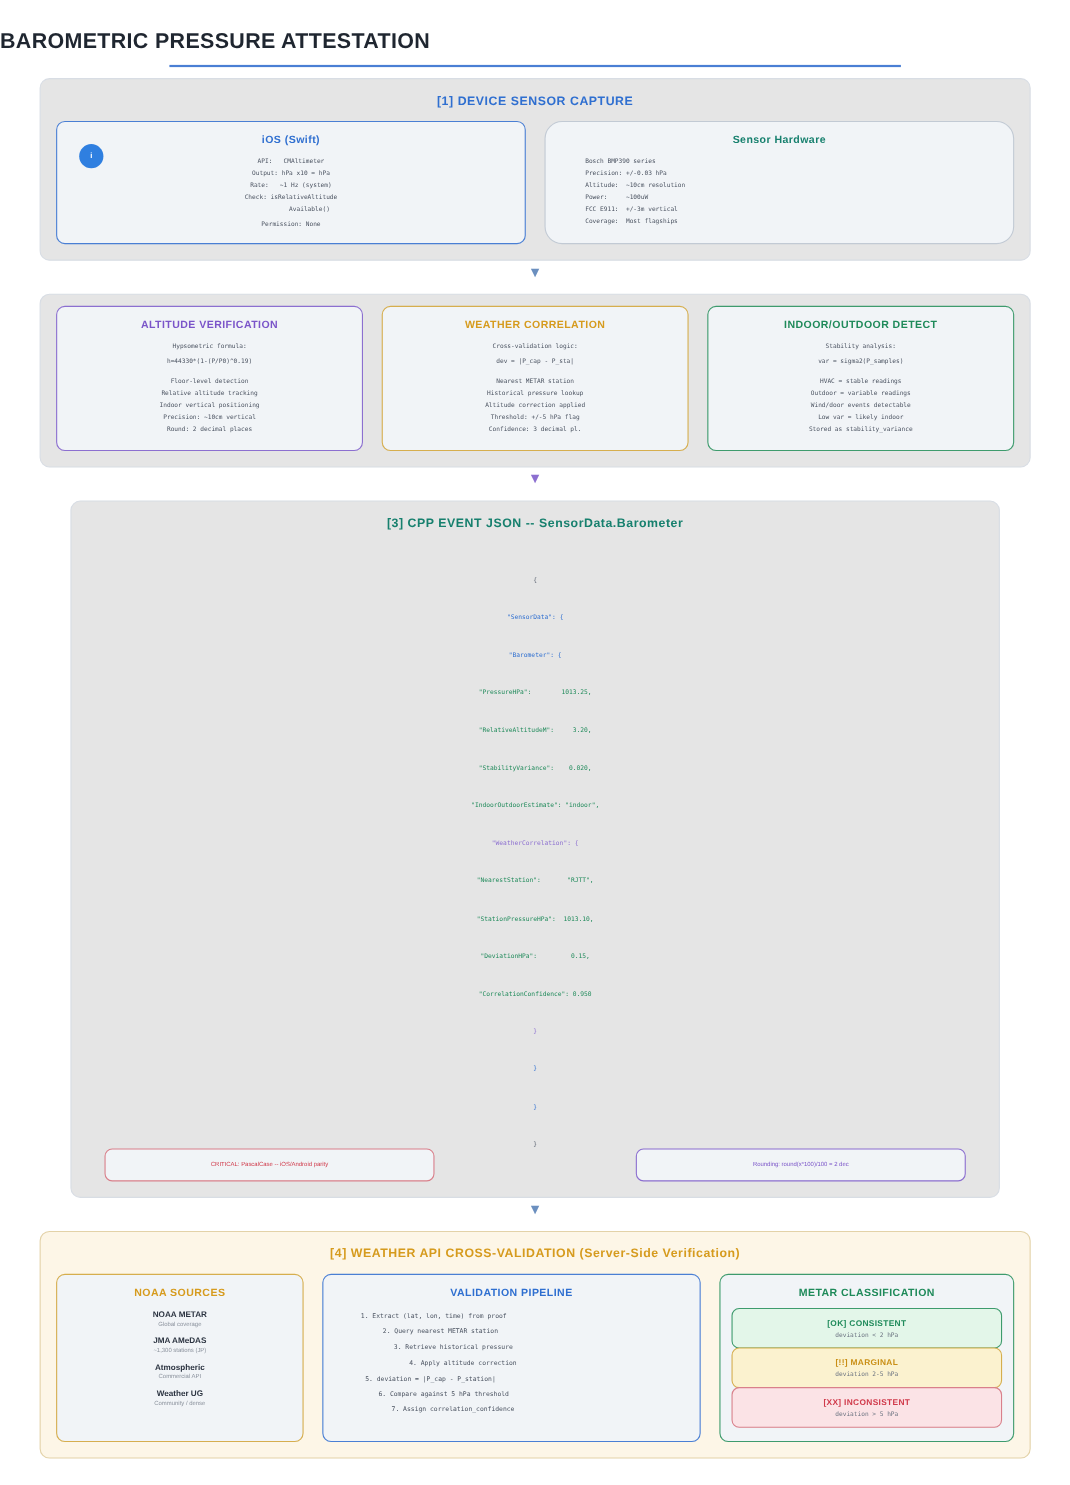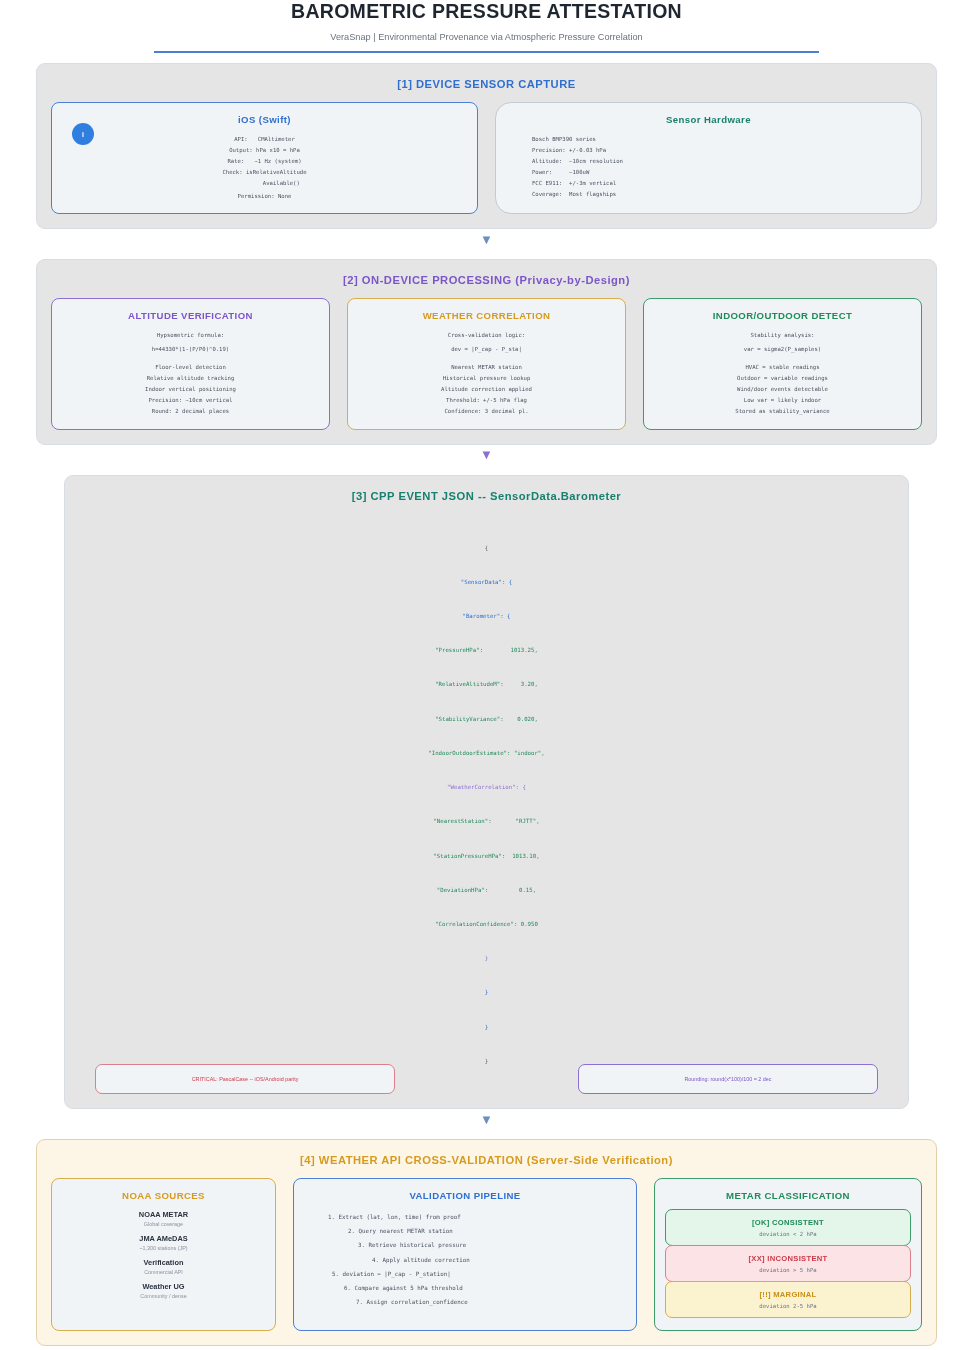--- a/index.html
+++ b/index.html
@@ -4,22 +4,22 @@
 <style>
   * { box-sizing: border-box; margin: 0; padding: 0; }
   body {
     width: 973px; min-height: 1350px; background: #ffffff;
     font-family: "Liberation Sans", sans-serif; color: #333;
   }
   .page { width: 973px; padding: 0 0 6px 0; }
 
   
   .doc-title {
-    text-align: center; font-size: 19.5px; font-weight: bold;
-    letter-spacing: .3px; color: #1f2630; 
+    font-size: 19.5px; font-weight: bold;
+    letter-spacing: .3px; color: #1f2630; margin-top: 27px;
   }
   .doc-sub {
     text-align: center; font-size: 9.2px; color: #6b7380; margin-top: 9px;
   }
   .title-rule {
     width: 665px; height: 2px; background: #4a7fd4; margin: 9px auto 0 auto;
   }
 
   
   .section {
@@ -119,21 +119,20 @@
   .v-marg .verdict-label { color: #c98f16; }
   .v-bad { background: #fbe3e6; border: 1px solid #d9808b; }
   .v-bad .verdict-label { color: #d0394a; }
 </style>
 </head>
 <body>
 
 <div class="page">
 
   <div class="doc-title">BAROMETRIC PRESSURE ATTESTATION</div>
-  <div class="doc-sub">VeraSnap  |  Environmental Provenance via Atmospheric Pressure Correlation</div>
   <div class="title-rule"></div>
 
   <div class="section">
     <div class="sec-title c-blue">[1]  DEVICE SENSOR CAPTURE</div>
     <div class="row">
 
       <div class="card b-blue">
         <div class="badge ios">i</div>
         <div class="card-title c-blue">iOS (Swift)</div>
         <div class="mono">API:   CMAltimeter
@@ -154,21 +153,20 @@
 FCC E911:  +/-3m vertical
 Coverage:  Most flagships</div>
       </div>
 
     </div>
   </div>
 
   <div class="arrow">▼</div>
 
   <div class="section">
-    <div class="sec-title c-purple">[2]  ON-DEVICE PROCESSING  (Privacy-by-Design)</div>
     <div class="row">
 
       <div class="card b-purple">
         <div class="card-title c-purple">ALTITUDE VERIFICATION</div>
         <div class="mono dim">Hypsometric formula:</div>
         <div class="mono hl-teal c-teal" style="margin:3px 0 7px 0">h=44330*(1-(P/P0)^0.19)</div>
         <div class="mono">Floor-level detection
 Relative altitude tracking
 Indoor vertical positioning</div>
         <div class="mono c-green">Precision: ~10cm vertical</div>
@@ -238,21 +236,21 @@
         <div class="card-title c-amber">NOAA SOURCES</div>
         <div class="src-item">
           <div class="src-name">NOAA METAR</div>
           <div class="src-desc">Global coverage</div>
         </div>
         <div class="src-item">
           <div class="src-name">JMA AMeDAS</div>
           <div class="src-desc">~1,300 stations (JP)</div>
         </div>
         <div class="src-item">
-          <div class="src-name">Verification</div>
+          <div class="src-name">Atmospheric</div>
           <div class="src-desc">Commercial API</div>
         </div>
         <div class="src-item">
           <div class="src-name">Weather UG</div>
           <div class="src-desc">Community / dense</div>
         </div>
       </div>
 
       <div class="card b-blue">
         <div class="card-title c-blue">VALIDATION PIPELINE</div>
@@ -266,26 +264,26 @@
           <div class="step">7. Assign correlation_confidence</div>
         </div>
       </div>
 
       <div class="card b-green" style="flex:0 0 268px">
         <div class="card-title c-green">METAR CLASSIFICATION</div>
         <div class="verdict v-ok">
           <div class="verdict-label">[OK] CONSISTENT</div>
           <div class="verdict-desc">deviation &lt; 2 hPa</div>
         </div>
+        <div class="verdict v-marg">
+          <div class="verdict-label">[!!] MARGINAL</div>
+          <div class="verdict-desc">deviation 2-5 hPa</div>
+        </div>
         <div class="verdict v-bad">
           <div class="verdict-label">[XX] INCONSISTENT</div>
           <div class="verdict-desc">deviation &gt; 5 hPa</div>
         </div>
-        <div class="verdict v-marg">
-          <div class="verdict-label">[!!] MARGINAL</div>
-          <div class="verdict-desc">deviation 2-5 hPa</div>
-        </div>
       </div>
 
     </div>
   </div>
 
 </div>
 
 </body></html>

